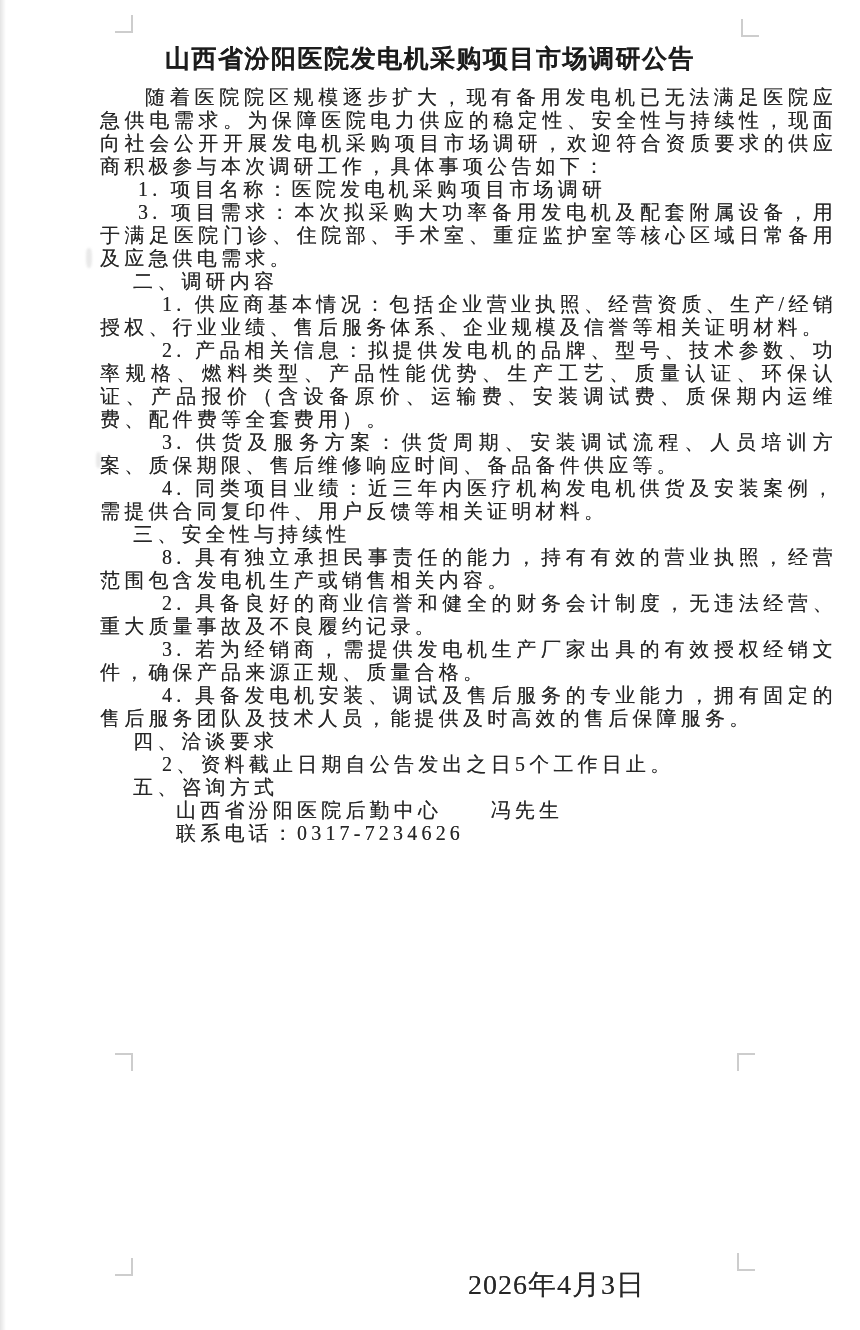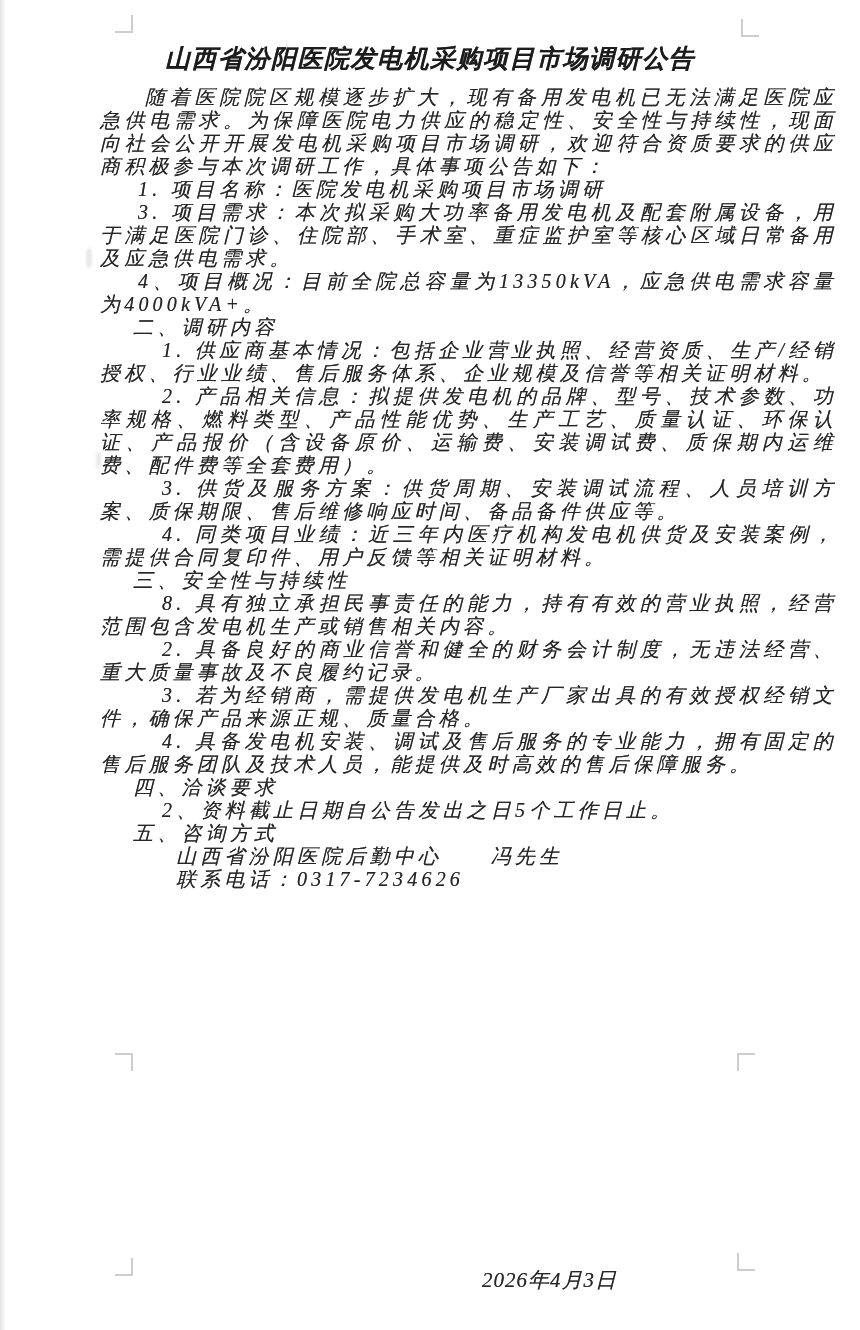--- a/index.html
+++ b/index.html
@@ -1,15 +1,15 @@
 <!DOCTYPE html>
 <html><head>
 <meta charset="utf-8">
 <style>
-  * { margin: 0; padding: 0; box-sizing: border-box; font-style: italic; }
+  * { margin: 0; padding: 0; box-sizing: border-box; }
   html, body {
     width: 860px; height: 1330px;
     background: #ffffff;
     font-family: "Liberation Serif", "DejaVu Serif", serif;
   }
   .page {
     position: relative;
     width: 860px; height: 1330px;
     background: #ffffff;
     overflow: hidden;
@@ -64,22 +64,22 @@
     text-shadow: 0 0 0.5px rgba(40,40,40,0.65);
   }
   .doc-body p { margin: 0; }
   .indent-intro   { text-indent: 45px; }
   .indent-heading { text-indent: 33px; }
   .indent-item-a  { text-indent: 38px; }
   .indent-item-b  { text-indent: 62px; }
   .indent-contact { text-indent: 76px; }
   .doc-date {
     position: absolute;
-    left: 482px; top: 1266px;
-    font-size: 21px;
+    left: 468px; top: 1266px;
+    font-size: 28px;
     letter-spacing: 1px;
     color: #262626;
     text-shadow: 0 0 0.5px rgba(40,40,40,0.65);
   }
 </style>
 </head>
 <body>
 
 <div class="page">
 
@@ -94,21 +94,20 @@
   <div class="crop p2tl"></div>
   <div class="crop p2tr"></div>
 
   <h1 class="doc-title">山西省汾阳医院发电机采购项目市场调研公告</h1>
 
   <div class="doc-body">
     <p class="indent-intro">随着医院院区规模逐步扩大，现有备用发电机已无法满足医院应急供电需求。为保障医院电力供应的稳定性、安全性与持续性，现面向社会公开开展发电机采购项目市场调研，欢迎符合资质要求的供应商积极参与本次调研工作，具体事项公告如下：</p>
 
     <p class="indent-item-a">1. 项目名称：医院发电机采购项目市场调研</p>
     <p class="indent-item-a">3. 项目需求：本次拟采购大功率备用发电机及配套附属设备，用于满足医院门诊、住院部、手术室、重症监护室等核心区域日常备用及应急供电需求。</p>
-    <p class="indent-item-a">4、项目概况：目前全院总容量为13350kVA，应急供电需求容量为4000kVA+。</p>
 
     <p class="indent-heading">二、调研内容</p>
     <p class="indent-item-b">1. 供应商基本情况：包括企业营业执照、经营资质、生产/经销授权、行业业绩、售后服务体系、企业规模及信誉等相关证明材料。</p>
     <p class="indent-item-b">2. 产品相关信息：拟提供发电机的品牌、型号、技术参数、功率规格、燃料类型、产品性能优势、生产工艺、质量认证、环保认证、产品报价（含设备原价、运输费、安装调试费、质保期内运维费、配件费等全套费用）。</p>
     <p class="indent-item-b">3. 供货及服务方案：供货周期、安装调试流程、人员培训方案、质保期限、售后维修响应时间、备品备件供应等。</p>
     <p class="indent-item-b">4. 同类项目业绩：近三年内医疗机构发电机供货及安装案例，需提供合同复印件、用户反馈等相关证明材料。</p>
 
     <p class="indent-heading">三、安全性与持续性</p>
     <p class="indent-item-b">8. 具有独立承担民事责任的能力，持有有效的营业执照，经营范围包含发电机生产或销售相关内容。</p>
     <p class="indent-item-b">2. 具备良好的商业信誉和健全的财务会计制度，无违法经营、重大质量事故及不良履约记录。</p>

